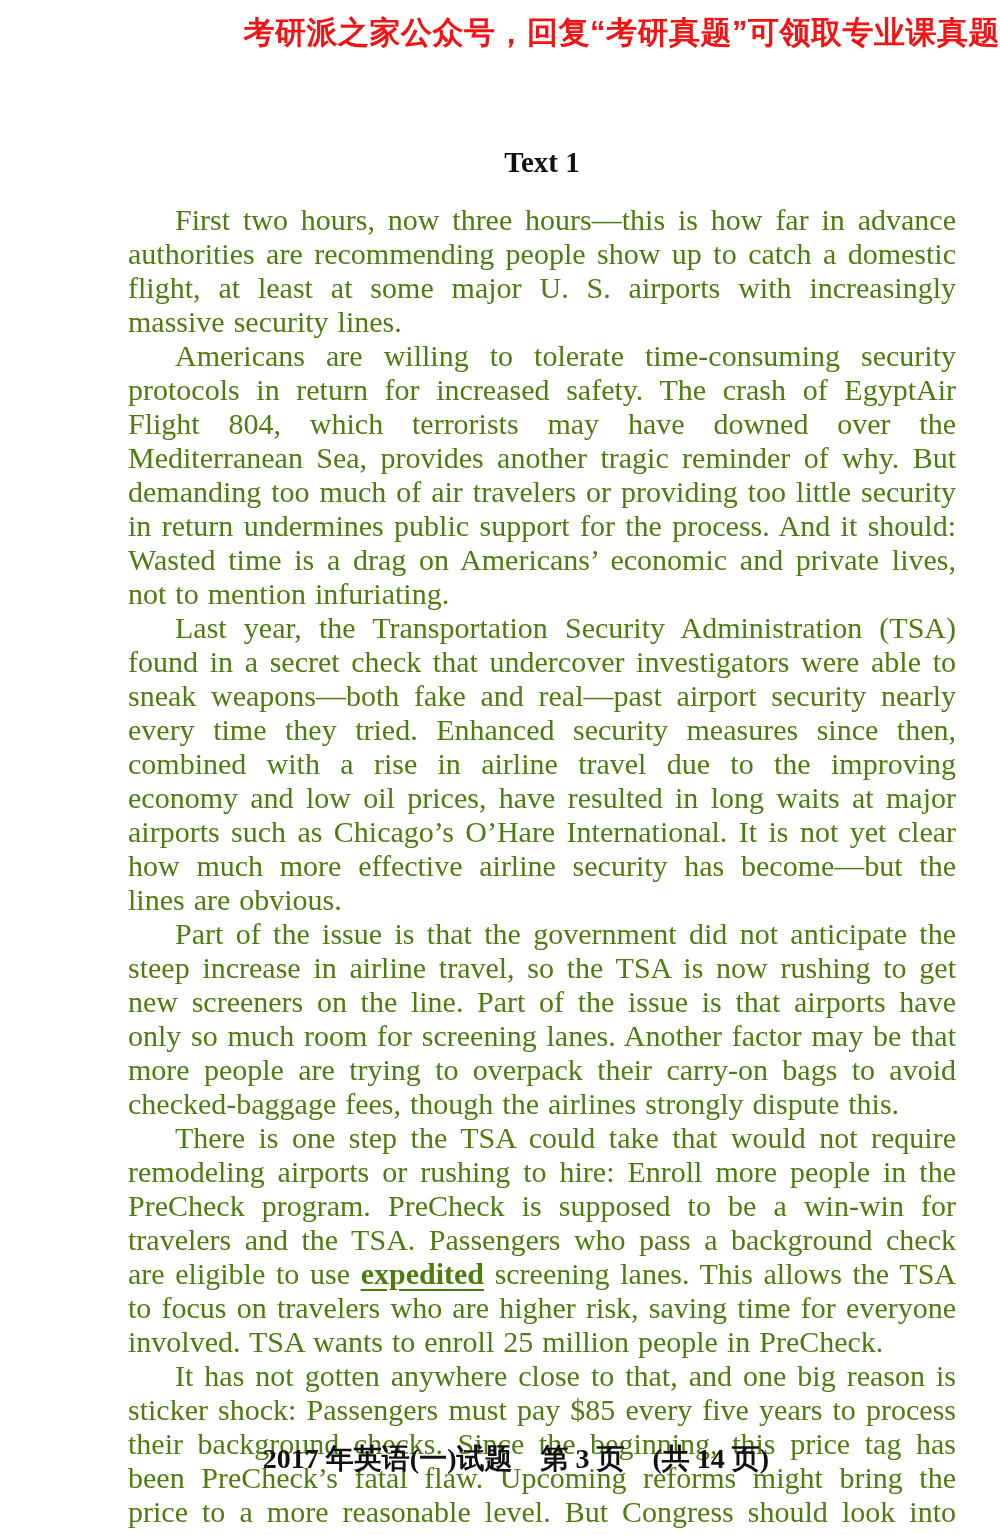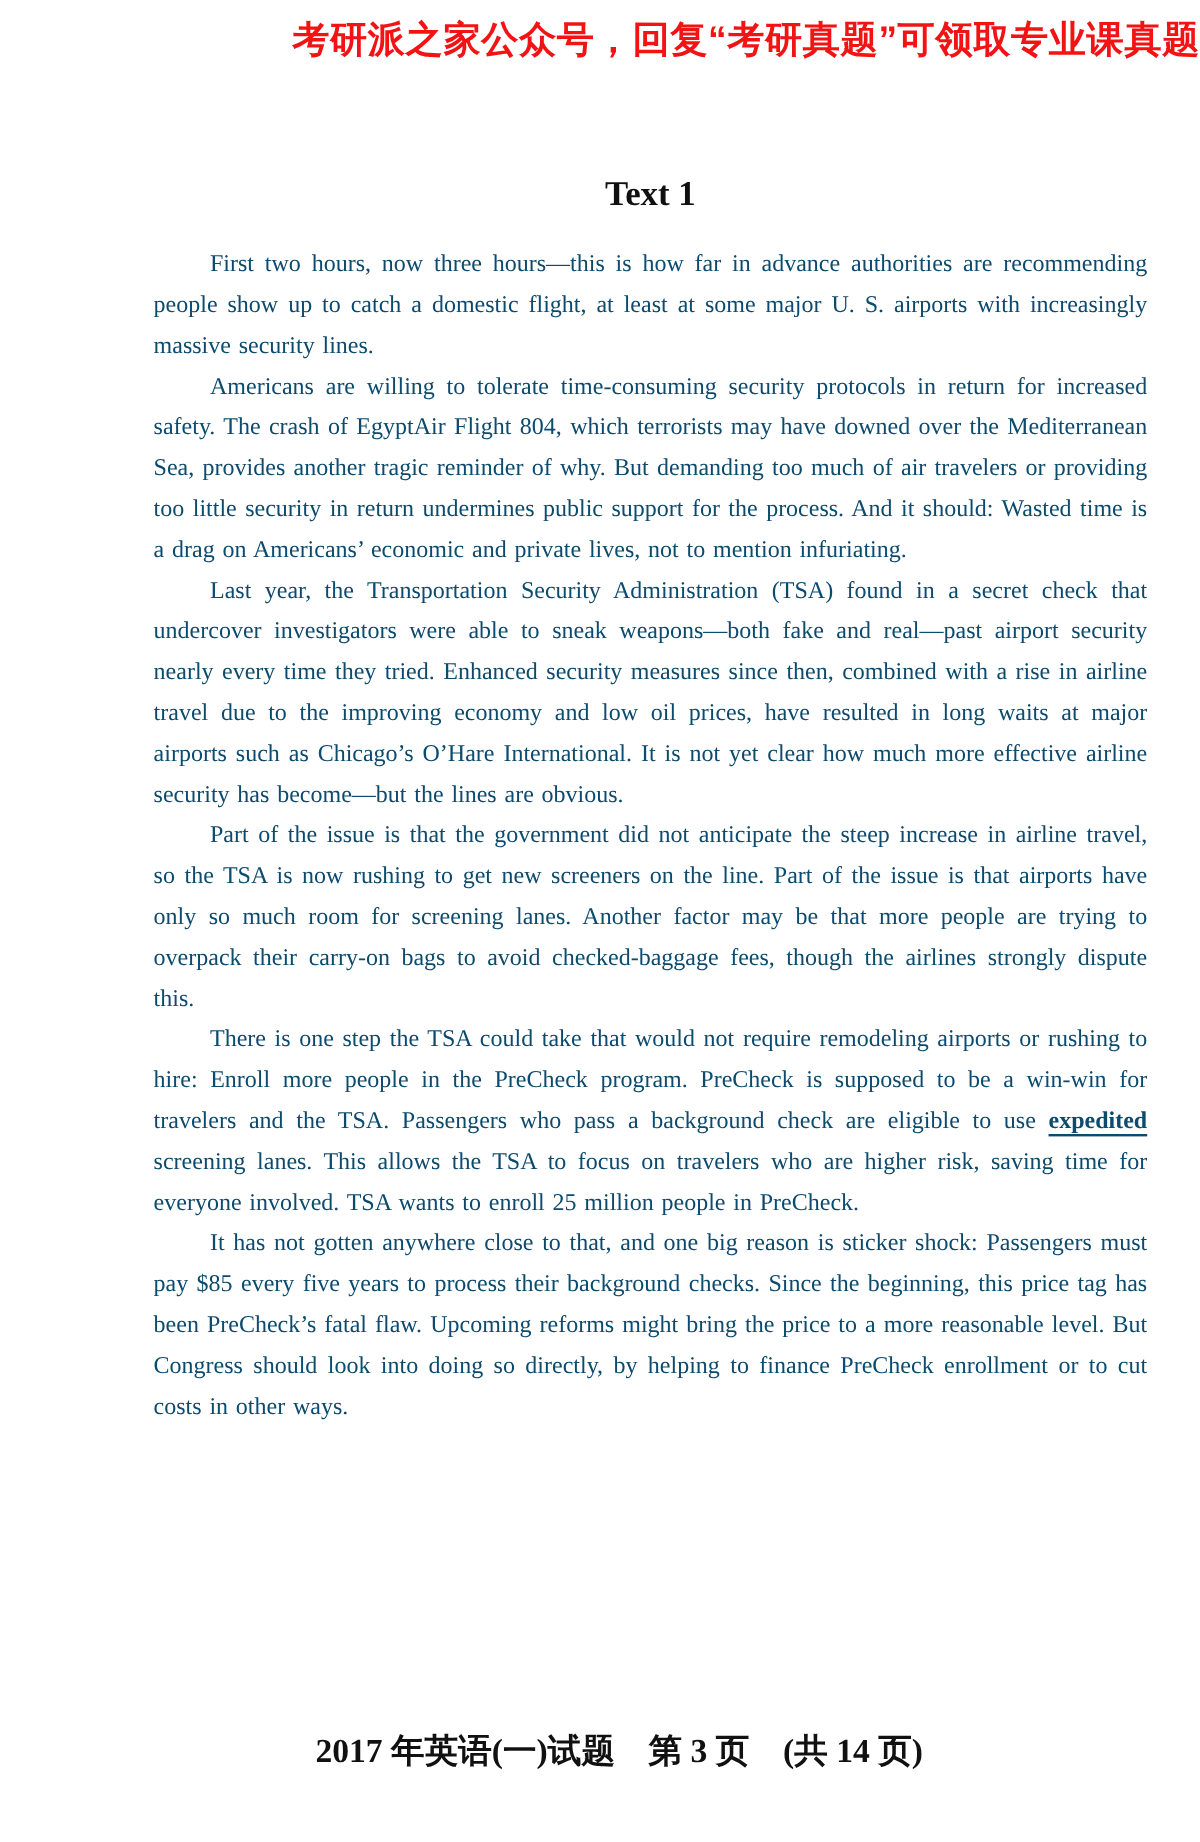--- a/index.html
+++ b/index.html
@@ -36,26 +36,26 @@
   }
   .passage-title {
     margin: 0 0 24px 0;
     text-align: center;
     font-size: 29px;
     font-weight: 700;
     color: #101010;
   }
   .para {
     margin: 0;
-    font-size: 20px;
+    font-size: 30px;
     line-height: 34px;
     text-align: justify;
     text-indent: 47px;
     word-spacing: 1.5px;
-    color: #0c4a6e;
+    color: #4d7c0f;
   }
   .uword {
     text-decoration: underline;
     text-decoration-thickness: 2px;
     text-underline-offset: 5px;
     font-weight: bold;
   }
   .page-footer {
     position: absolute;
     top: 1440px;

